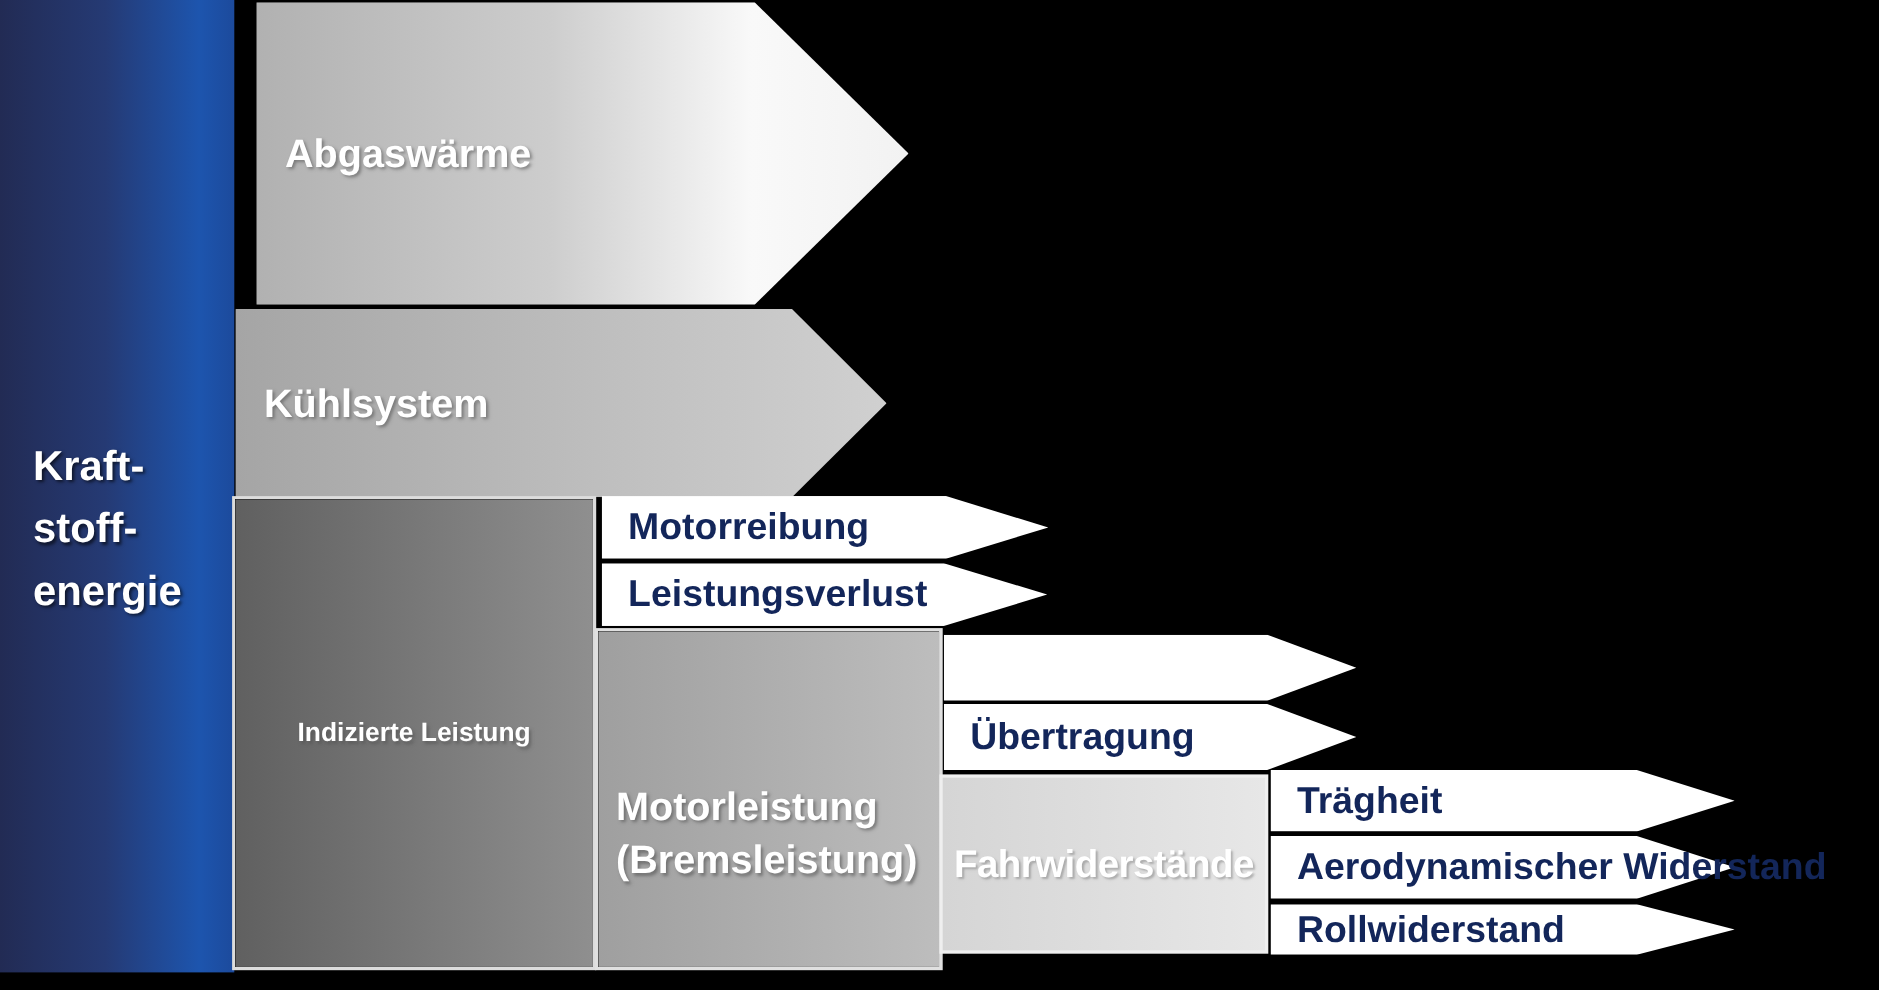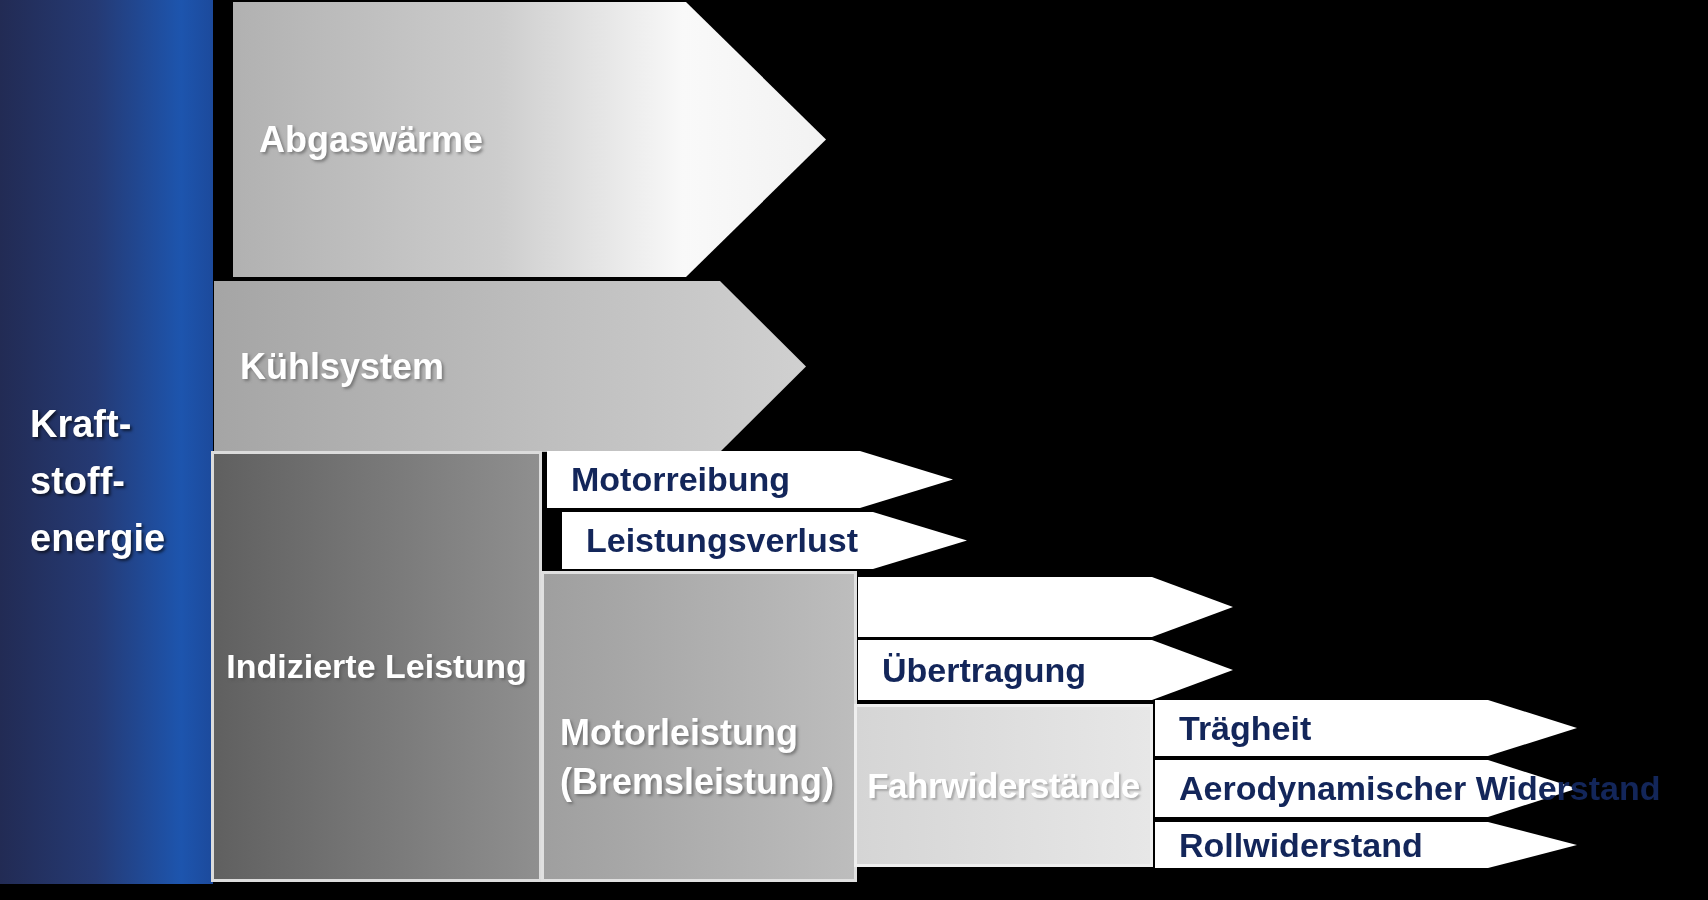--- a/index.html
+++ b/index.html
@@ -42,21 +42,21 @@
   .block{position:absolute;display:flex;align-items:center;}
   .block .lbl{
     color:#fff;font-weight:bold;white-space:nowrap;
     text-shadow:2px 2px 3px rgba(80,80,80,.6);
   }
   #blk-indizierte{
     left:214px;top:454px;width:325px;height:425px;
     background:linear-gradient(to right,#606060,#8f8f8f);
     box-shadow:0 0 0 3px #dcdcdc;justify-content:center;
   }
-  #blk-indizierte .lbl{font-size:34px;}
+  #blk-indizierte .lbl{font-size:24px;}
   #blk-motor{
     left:544px;top:574px;width:310px;height:305px;
     background:linear-gradient(to right,#9f9f9f,#bdbdbd);
     box-shadow:0 0 0 3px #e0e0e0;
     padding-top:60px;box-sizing:border-box;
   }
   #blk-motor .lbl{font-size:36px;line-height:49px;padding-left:16px;}
   #blk-fahr{
     left:857px;top:707px;width:293px;height:157px;
     background:linear-gradient(to right,#d5d5d5,#e7e7e7);
@@ -68,21 +68,21 @@
   .warrow .shape{
     position:absolute;inset:0;background:#fff;
     filter:drop-shadow(0 0 1px #c5c5c5) drop-shadow(0 0 1px #cfcfcf);
   }
   .warrow .lbl{
     position:absolute;left:24px;top:0;height:100%;display:flex;align-items:center;
     color:#13265a;font-size:34px;font-weight:bold;white-space:nowrap;
   }
   #wa-motorreibung{left:547px;top:451px;width:406px;height:57px;}
   #wa-motorreibung .shape{clip-path:polygon(0 0,313px 0,100% 50%,313px 100%,0 100%);}
-  #wa-leistungsverlust{left:562px;top:512px;width:405px;height:57px;}
+  #wa-leistungsverlust{left:547px;top:512px;width:405px;height:57px;}
   #wa-leistungsverlust .shape{clip-path:polygon(0 0,311px 0,100% 50%,311px 100%,0 100%);}
   #wa-zubehoer{left:858px;top:577px;width:375px;height:60px;}
   #wa-zubehoer .shape{clip-path:polygon(0 0,294px 0,100% 50%,294px 100%,0 100%);}
   #wa-uebertragung{left:858px;top:640px;width:375px;height:60px;}
   #wa-uebertragung .shape{clip-path:polygon(0 0,294px 0,100% 50%,294px 100%,0 100%);}
   #wa-traegheit{left:1155px;top:700px;width:422px;height:56px;}
   #wa-traegheit .shape{clip-path:polygon(0 0,333px 0,100% 50%,333px 100%,0 100%);}
   #wa-aero{left:1155px;top:760px;width:422px;height:57px;}
   #wa-aero .shape{clip-path:polygon(0 0,333px 0,100% 50%,333px 100%,0 100%);}
   #wa-roll{left:1155px;top:822px;width:422px;height:46px;}

